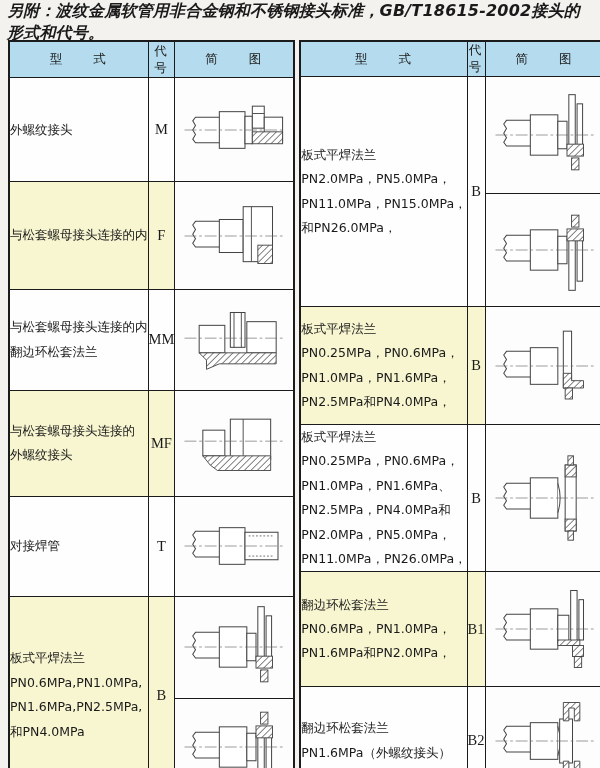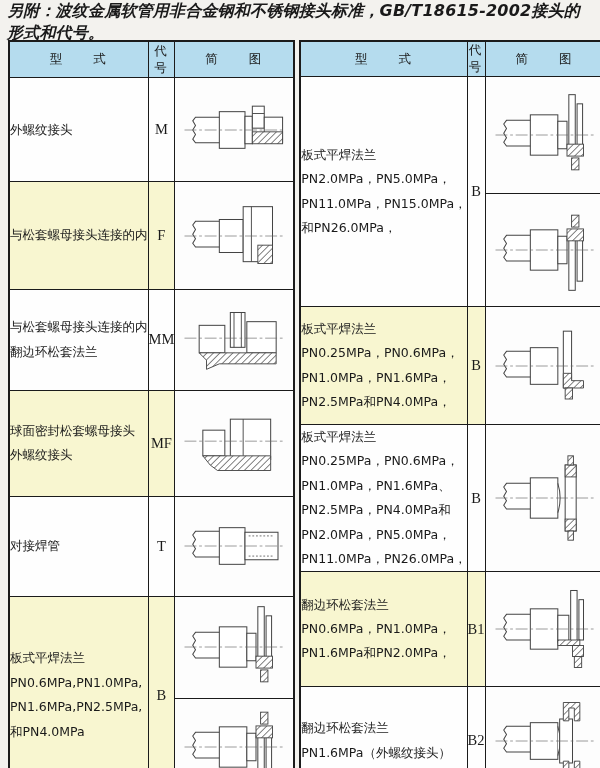--- a/index.html
+++ b/index.html
@@ -114,21 +114,21 @@
                 <line x1="60" y1="18" x2="60" y2="56" stroke="#444"></line>
                 <line x1="68" y1="18" x2="68" y2="56" stroke="#444"></line>
     <rect x="74" y="28" width="32" height="34" stroke="#444" stroke-width="1.1" fill="#fff"></rect>
     <path d="M22 62 H106 V74 H44 L30 80 V70 Z" stroke="#444" stroke-width="1" fill="url(#hat)"></path>
                 <line x1="6" y1="46" x2="116" y2="46" stroke="#666" stroke-width="0.7" stroke-dasharray="13 3 3 3"></line>
               </svg>
             </td>
           </tr>
           <tr class="body-row hl">
       <td class="type-cell" rowspan="1">
-              <div class="tline">球面密封松套螺母接头</div>
+              <div class="tline">与松套螺母接头连接的</div>
               <div class="tline">外螺纹接头</div>
             </td>
       <td class="code-cell" rowspan="1">MF</td>
       <td class="diagram-cell" style="height:102px">
               <svg width="118" height="88" viewBox="0 0 120 96">
                 <rect x="26" y="34" width="24" height="28" stroke="#444" stroke-width="1.1" fill="#fff"></rect>
     <rect x="56" y="22" width="44" height="44" stroke="#444" stroke-width="1.1" fill="#fff"></rect>
                 <line x1="70" y1="22" x2="70" y2="66" stroke="#444"></line>
     <path d="M26 62 H100 V78 H42 L34 72 Z" stroke="#444" stroke-width="1" fill="url(#hat)"></path>
                 <line x1="6" y1="46" x2="116" y2="46" stroke="#666" stroke-width="0.7" stroke-dasharray="13 3 3 3"></line>

